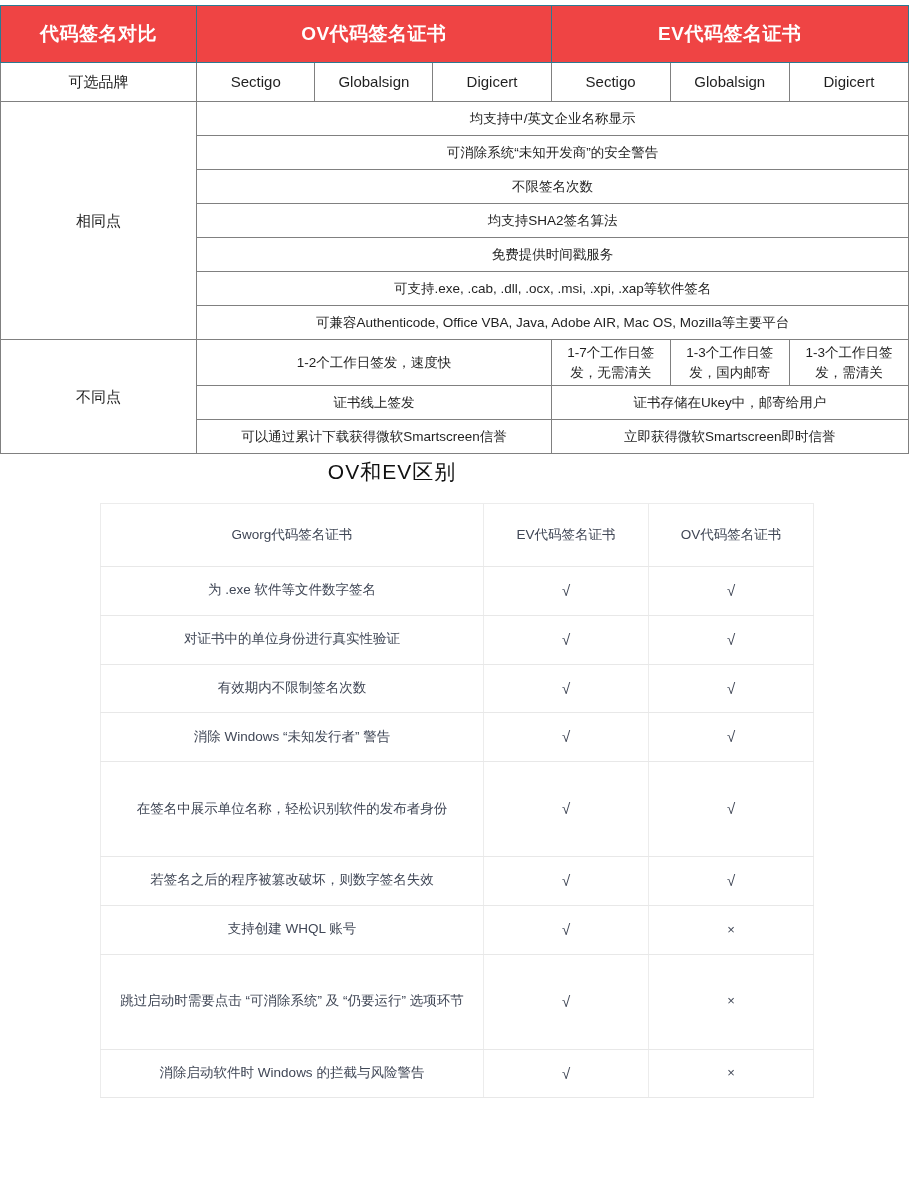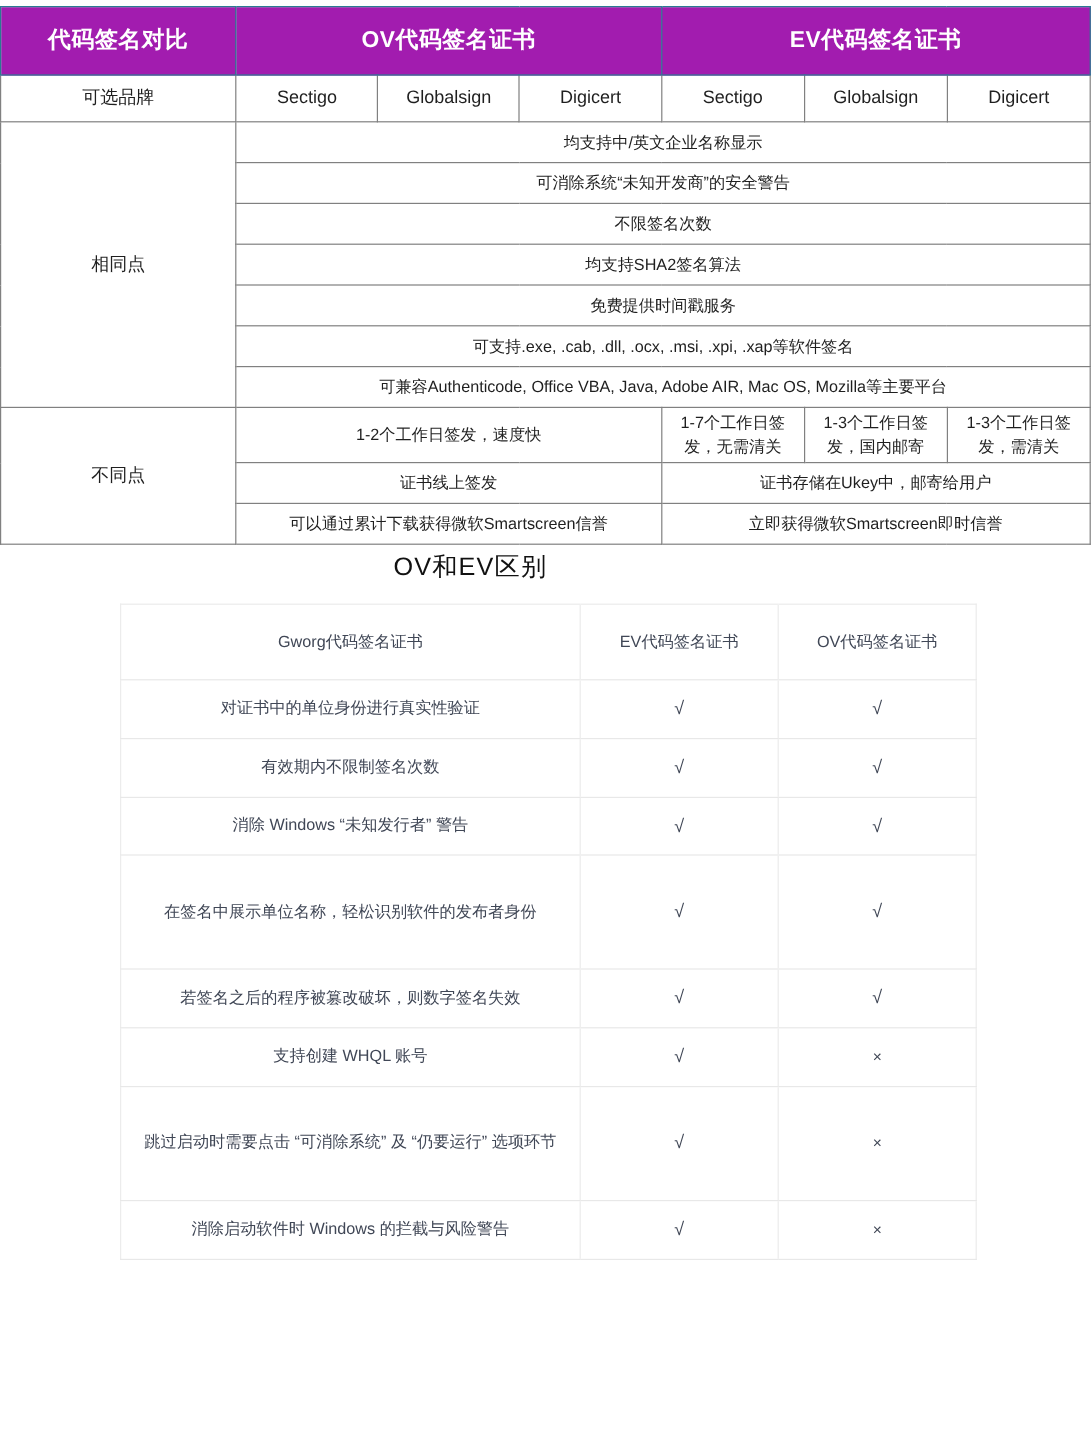--- a/index.html
+++ b/index.html
@@ -31,21 +31,21 @@
   table.cmp td, table.cmp th {
     border: 1px solid #808080;
     text-align: center;
     vertical-align: middle;
     padding: 3px 4px;
     font-weight: normal;
     line-height: 1.45;
     color: #1f1f1f;
   }
   table.cmp .hdr {
-    background: #a21caf;
+    background: #ef4444;
     color: #ffffff;
     font-weight: bold;
     font-size: 19px;
     height: 50px;
     border-color: #2b7a92;
     letter-spacing: 0.5px;
   }
   table.cmp .brandrow td {
     height: 32px;
     font-size: 15px;
@@ -213,20 +213,25 @@
       <col style="width:165px">
     </colgroup>
     <tbody>
       <tr class="headrow">
         <td>Gworg代码签名证书</td>
         <td class="divcol">EV代码签名证书</td>
         <td class="divcol">OV代码签名证书</td>
       </tr>
 
       <tr>
+        <td>为 .exe 软件等文件数字签名</td>
+        <td class="divcol mark">√</td>
+        <td class="divcol mark">√</td>
+      </tr>
+      <tr>
         <td>对证书中的单位身份进行真实性验证</td>
         <td class="divcol mark">√</td>
         <td class="divcol mark">√</td>
       </tr>
       <tr>
         <td>有效期内不限制签名次数</td>
         <td class="divcol mark">√</td>
         <td class="divcol mark">√</td>
       </tr>
       <tr>

